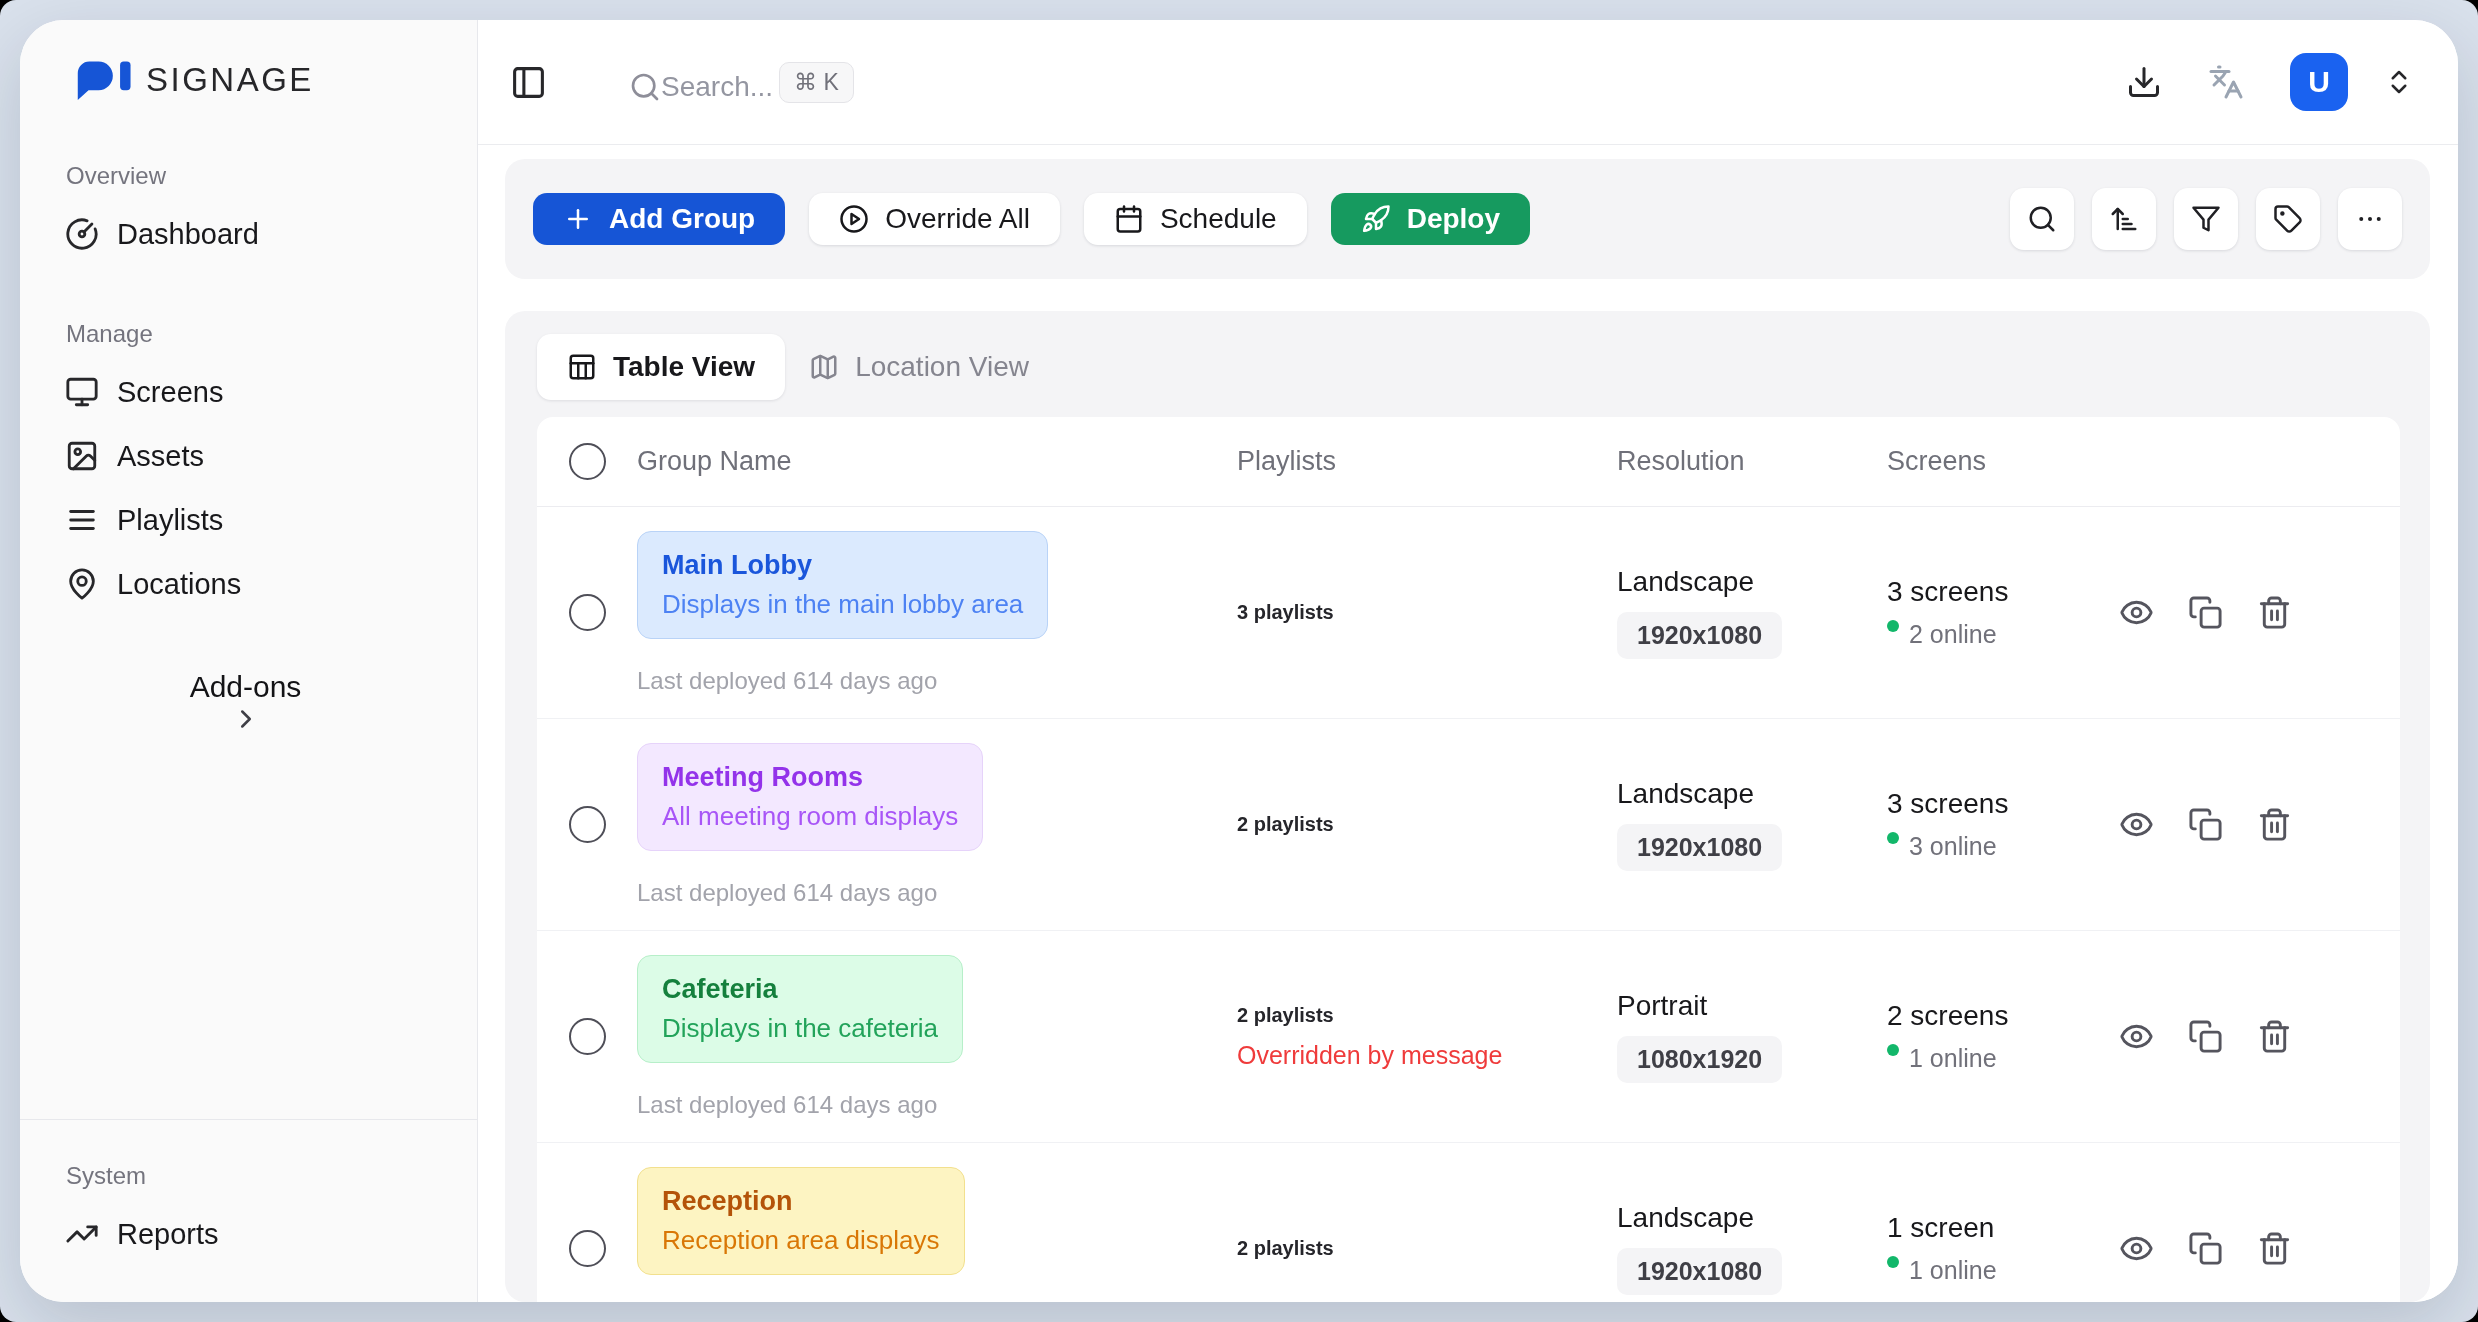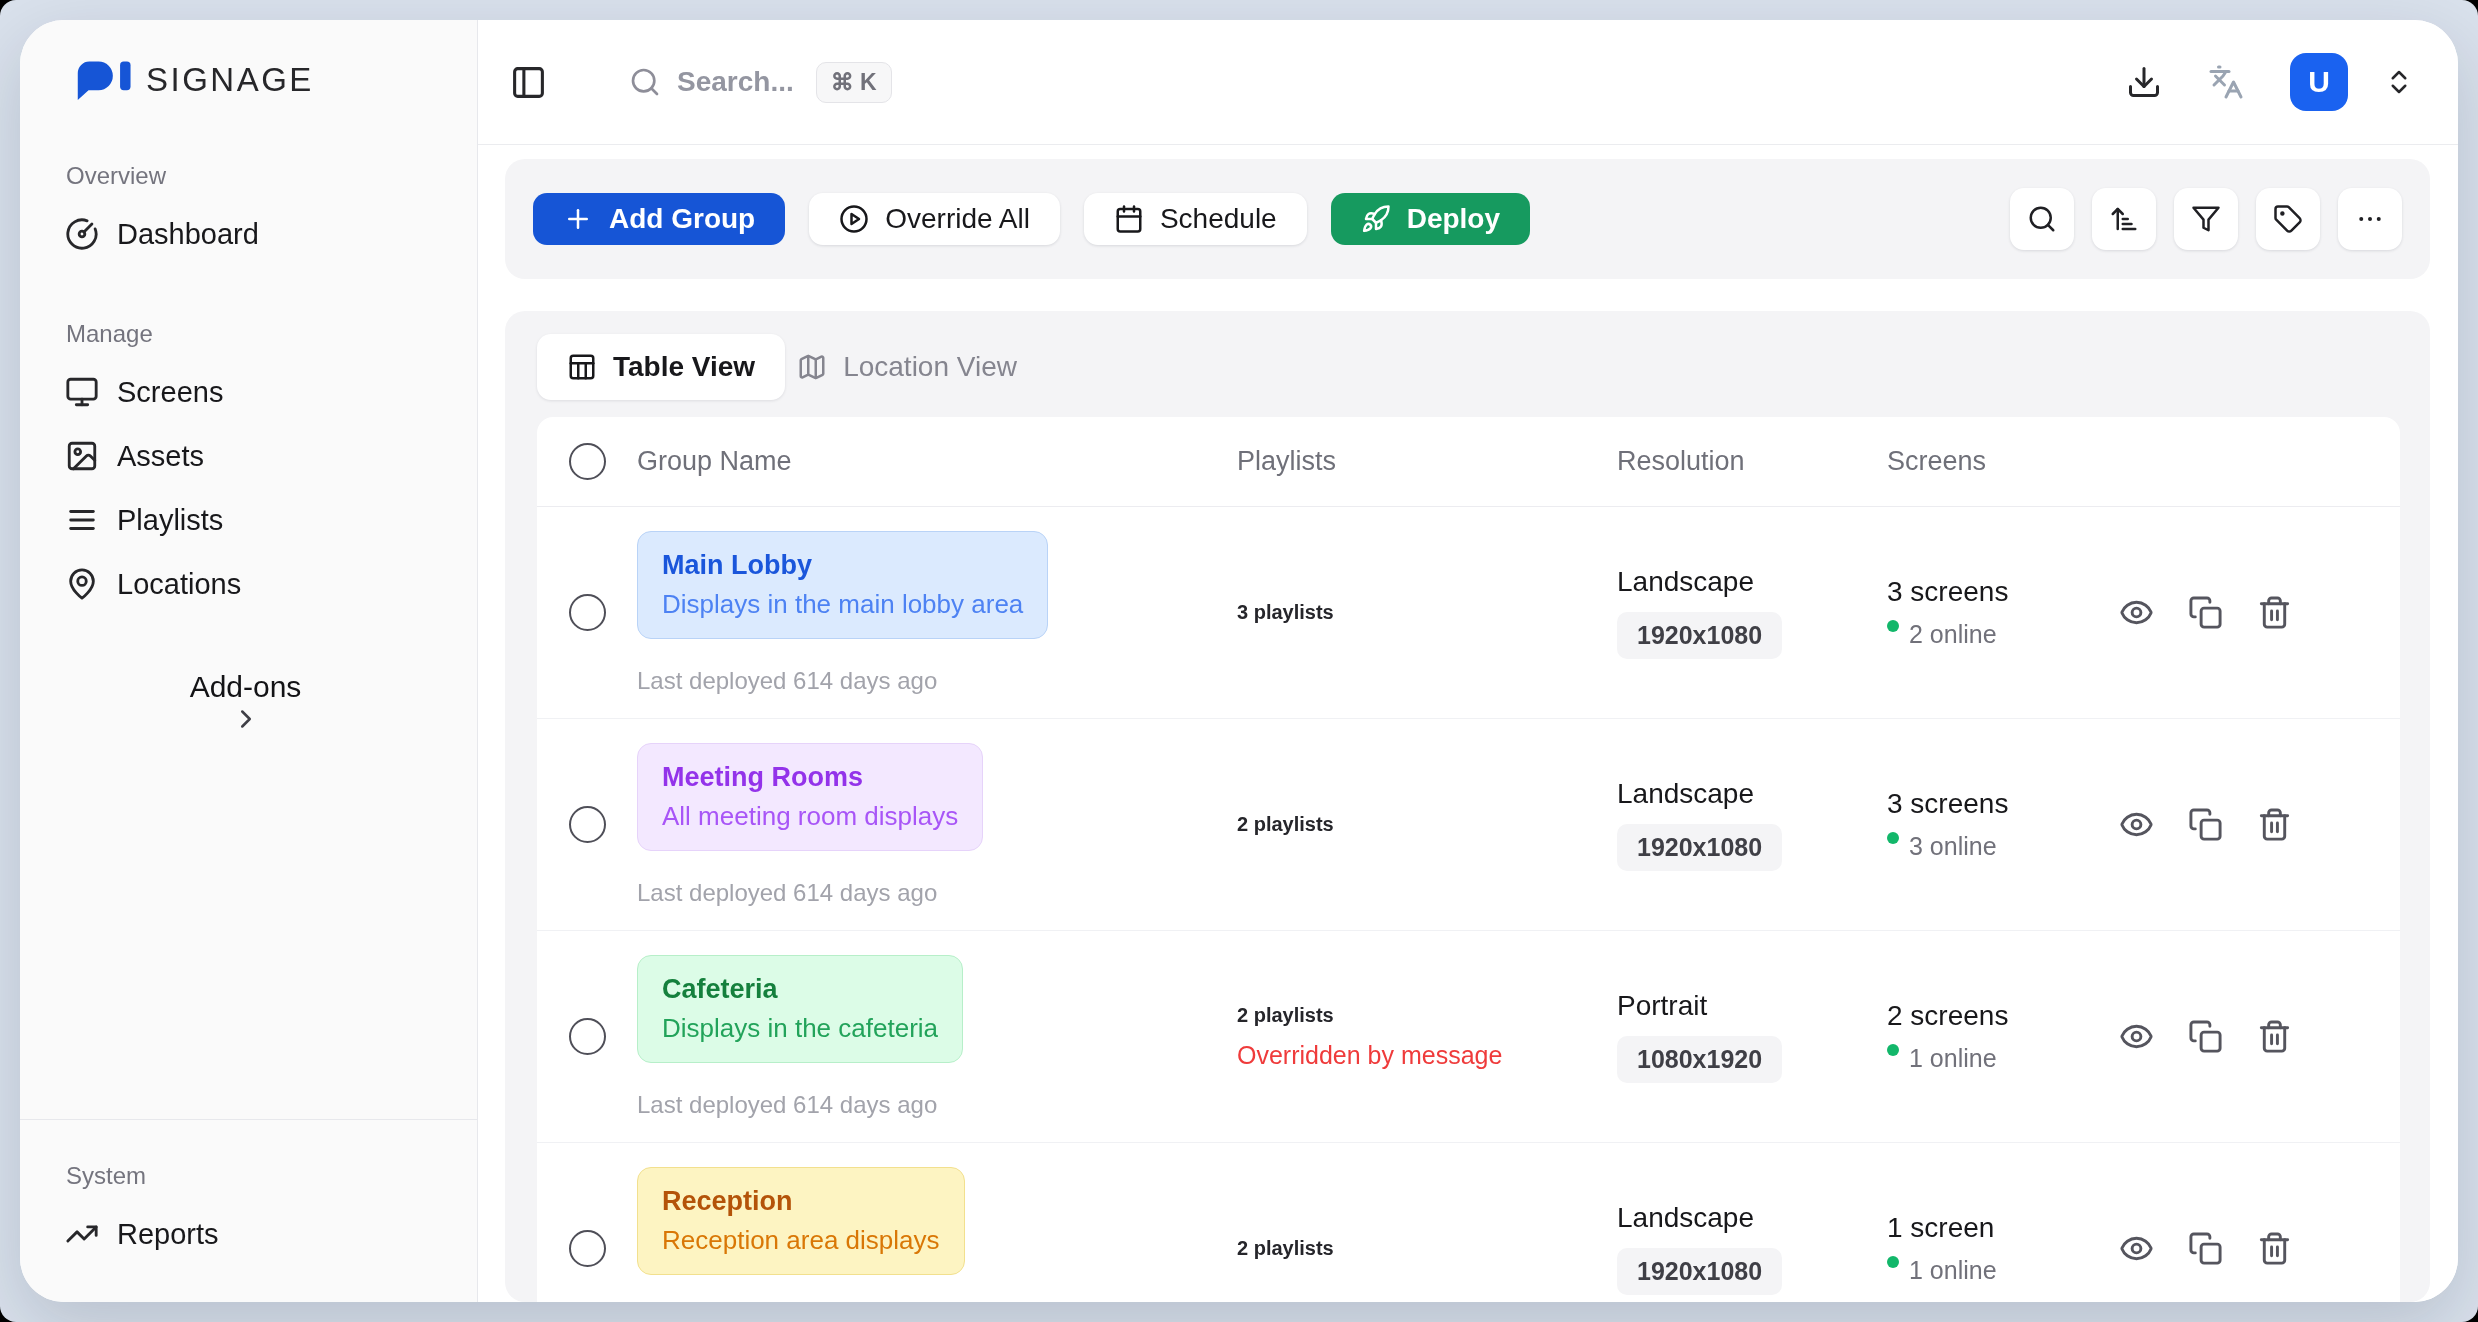--- a/index.html
+++ b/index.html
@@ -27,21 +27,21 @@
   .sidebar-spacer { flex:1; }
   .sidebar-bottom { border-top:1px solid #e7e8ec; padding:28px 26px 36px; }
   .sidebar-bottom .nav-label { margin-top:14px; }
 
   
   .main { flex:1; min-width:0; display:flex; flex-direction:column; }
   .topbar { height:125px; flex-shrink:0; border-bottom:1px solid #ebecef; background:#fff;
             display:flex; align-items:center; padding:0 44px 0 32px; }
   .panel-btn { background:none; border:none; cursor:pointer; }
   .panel-btn svg { width:37px; height:37px; color:#27272a; }
-  .search { display:flex; align-items:center; gap:16px; margin-left:82px; cursor:pointer;font-weight:bold; }
+  .search { display:flex; align-items:flex-end; margin-left:82px; cursor:pointer; }
   .search svg { width:32px; height:32px; color:#8e8e99; }
   .search-text { font-size:28px; color:#9496a1; }
   .kbd { border:1.5px solid #e4e4e8; background:#f7f7f8; color:#71717a; border-radius:10px;
          padding:6px 14px; font-size:23px; margin-left:6px; }
   .topbar-right { margin-left:auto; display:flex; align-items:center; gap:46px; }
   .tb-icon-btn { background:none; border:none; cursor:pointer; }
   .tb-icon-btn svg { width:36px; height:36px; }
   .dl-icon { color:#27272a; }
   .lang-icon { color:#9aa4b2; }
   .user { display:flex; align-items:center; gap:22px; cursor:pointer; }
@@ -64,21 +64,21 @@
   .btn-primary { background:#1655d6; color:#fff; font-weight:600; }
   .btn-white { background:#fff; color:#18181b; font-weight:500; box-shadow:0 1px 3px rgba(16,24,40,.12); }
   .btn-deploy { background:#169a5f; color:#fff; font-weight:600; }
   .action-icons { margin-left:auto; display:flex; gap:18px; }
   .icon-btn { width:64px; height:62px; border:none; border-radius:14px; background:#fff; cursor:pointer;
               display:flex; align-items:center; justify-content:center; box-shadow:0 1px 3px rgba(16,24,40,.12); }
   .icon-btn svg { width:30px; height:30px; color:#202024; }
 
   .table-section { background:#f4f4f6; border-radius:20px; padding:23px 30px 0 32px;
                    flex:1; min-height:0; display:flex; flex-direction:column; overflow:hidden; }
-  .tabs { display:flex; align-items:center; gap:12px; margin-bottom:17px; flex-shrink:0; }
+  .tabs { display:flex; align-items:center; gap:24px; margin-bottom:17px; flex-shrink:0; }
   .tab { display:flex; align-items:center; gap:16px; font-size:28px; cursor:pointer; }
   .tab svg { width:30px; height:30px; }
   .tab-active { background:#fff; border-radius:14px; padding:17px 30px; font-weight:600; color:#18181b;
                 box-shadow:0 1px 3px rgba(16,24,40,.1); }
   .tab-inactive { color:#85858f; font-weight:500; padding:17px 0; }
   .tab-inactive svg { color:#85858f; }
 
   .table-card { background:#fff; border-radius:16px 16px 0 0; flex:1; min-height:0; }
   .grid-row { display:grid; grid-template-columns:100px 600px 380px 270px 210px 1fr; align-items:center; }
   .thead { height:90px; border-bottom:1px solid #ececf0; color:#6f7079; font-size:27px; }

